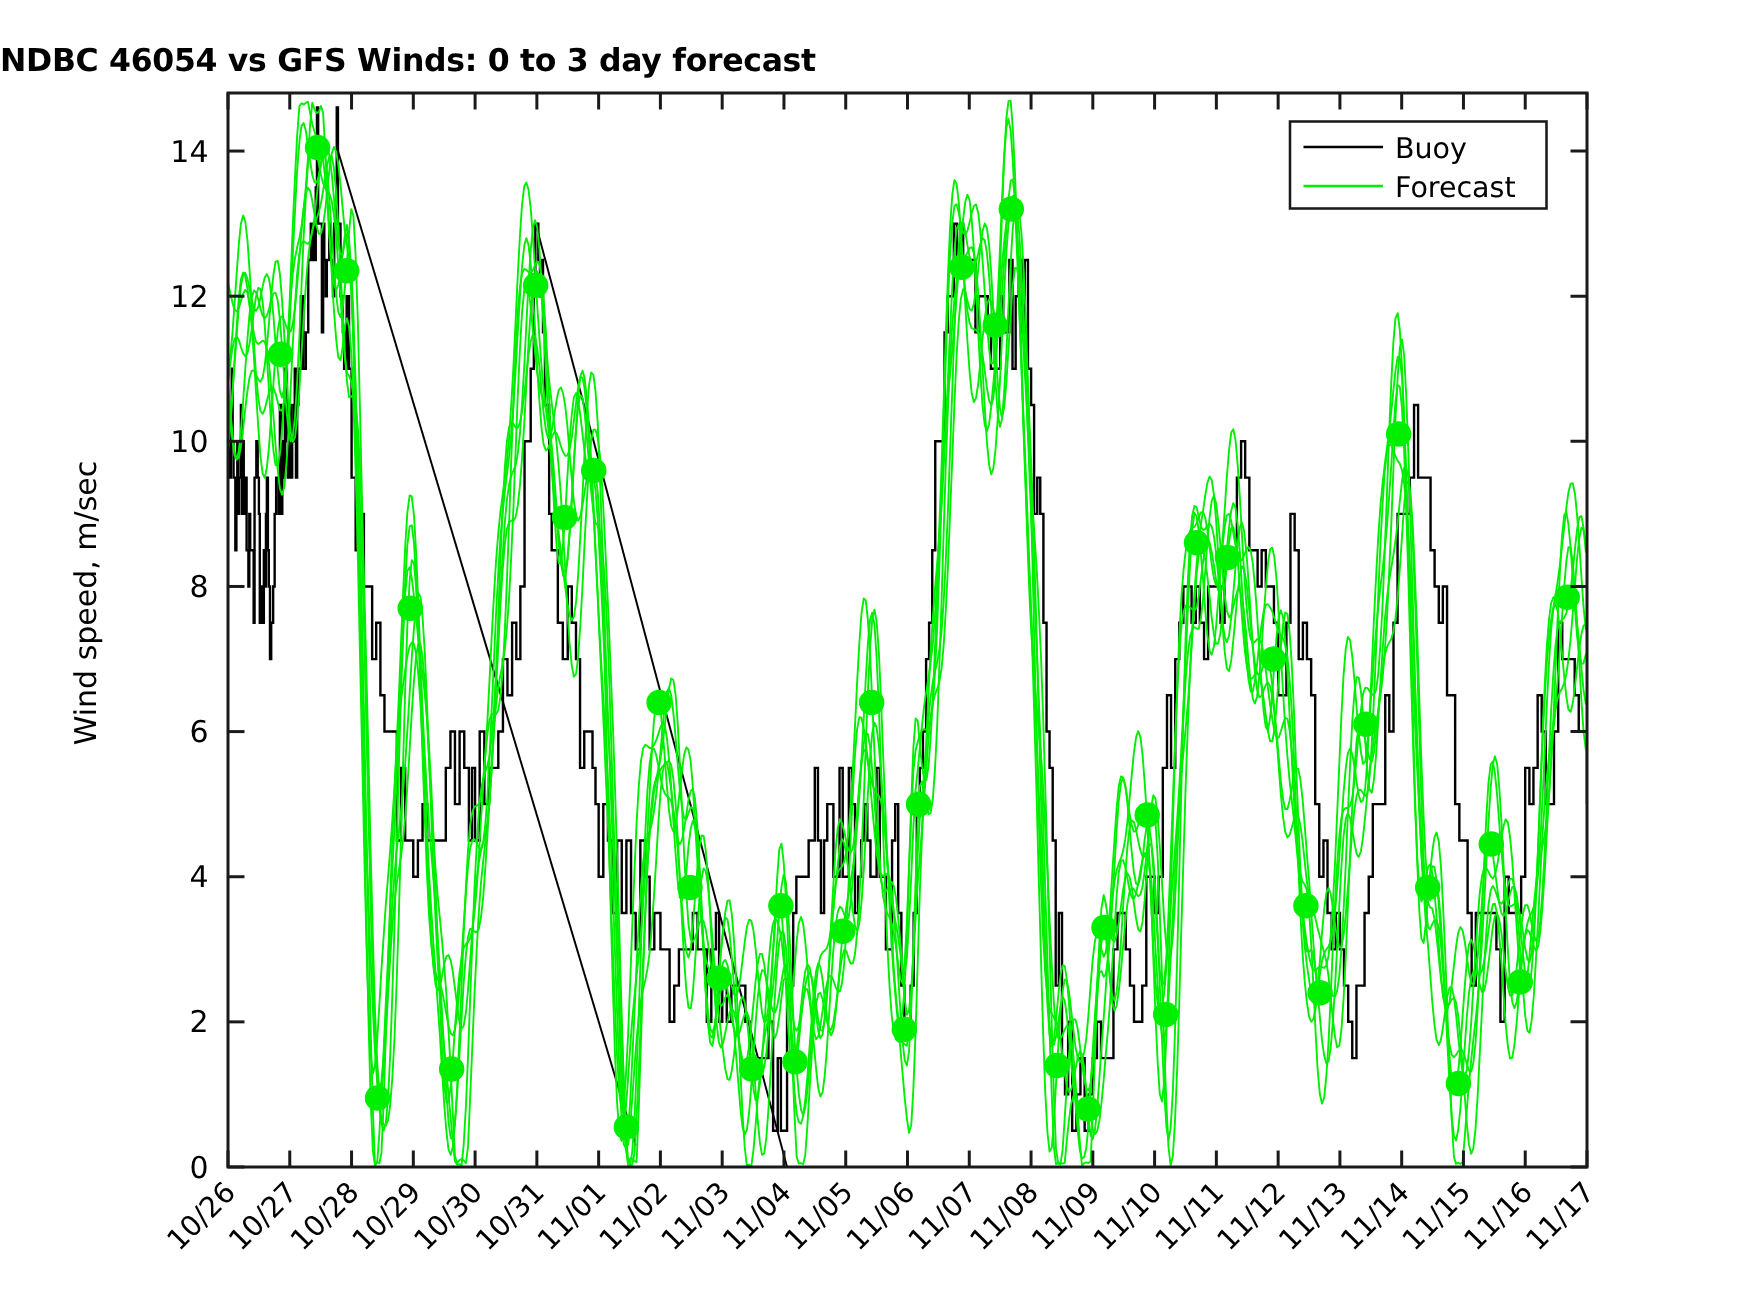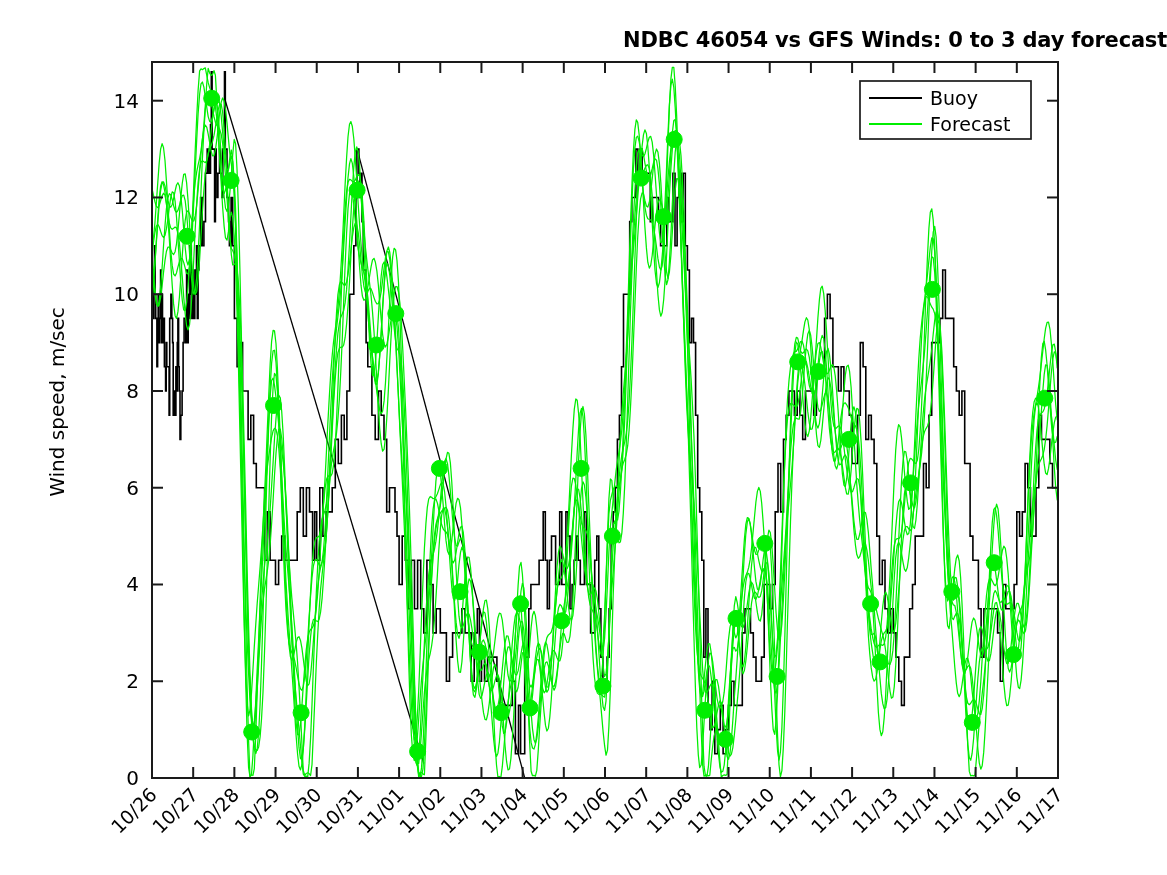--- a/index.html
+++ b/index.html
@@ -18,21 +18,21 @@
     position: absolute;
     left: 0; top: 0;
     width: 1167px;
     height: 875px;
   }
   #chart-title {
     position: absolute;
     left: 0;
     top: 28px;
     width: 1167px;
-    text-align: right;
+    text-align: left;
     font-family: "DejaVu Sans", sans-serif;
     font-size: 21px;
     font-weight: bold;
     color: #000000;
     letter-spacing: -0.2px;
   }
   #ylabel {
     position: absolute;
     left: -253px;
     top: 390px;

